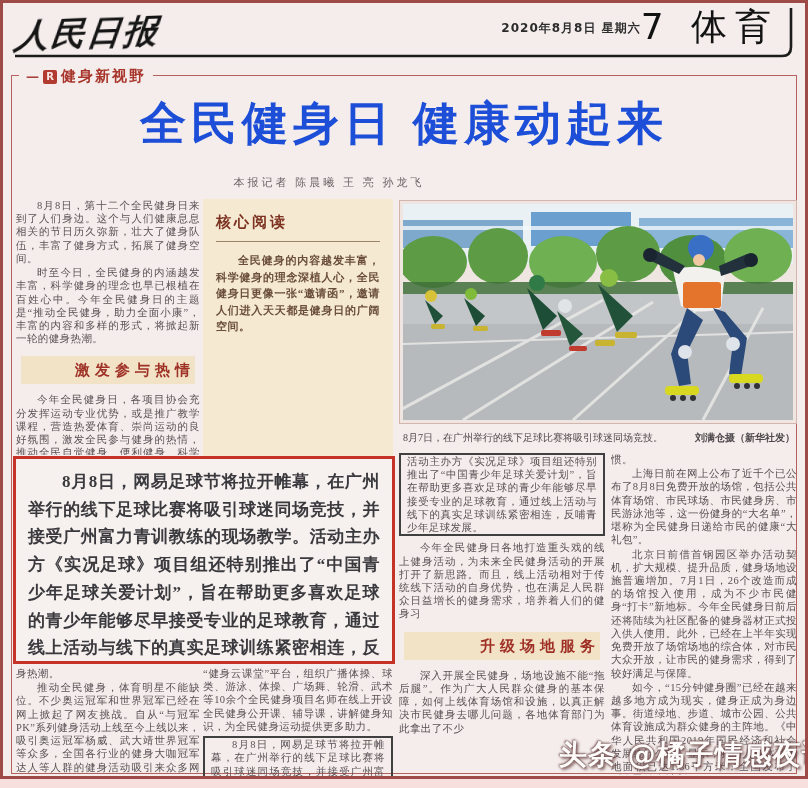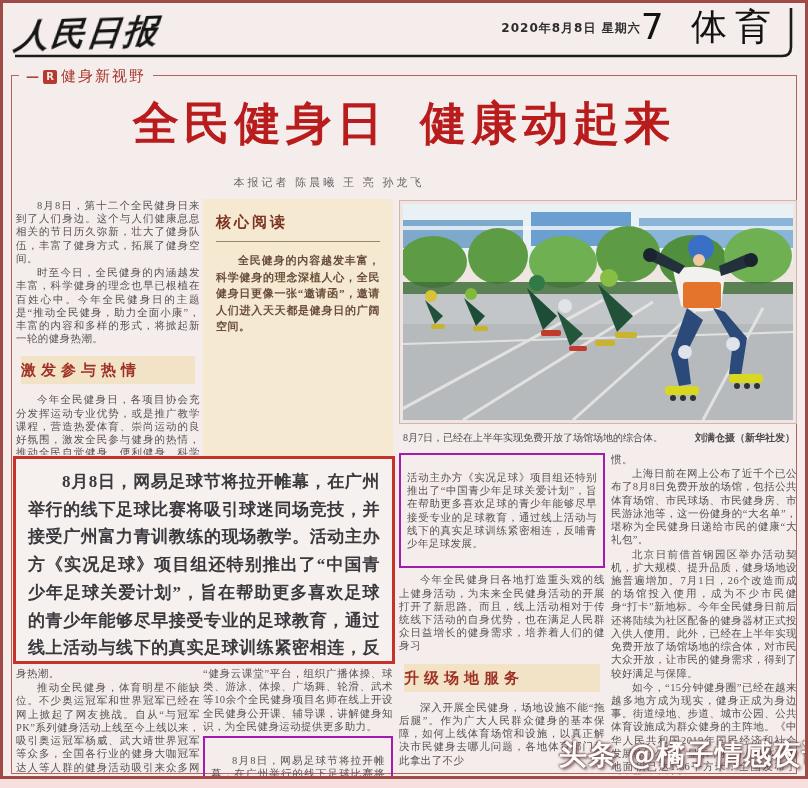--- a/index.html
+++ b/index.html
@@ -22,36 +22,36 @@
 
   
   .red-frame { position:absolute; left:8px; top:72px; width:786px; height:699px;
                border:1px solid #b5625e; }
   .col-label { position:absolute; left:16px; top:64px; display:flex; align-items:center; gap:4px;
                background:#f4edeb; padding:0 7px; font-family:"DejaVu Sans", sans-serif; }
   .col-label .dash { color:#a8423a; font-weight:bold; font-size:13px; }
   .col-label .logo { width:14px; height:14px; background:#b23a30; color:#f7e8e6; font-size:10px;
                      font-weight:bold; display:flex; align-items:center; justify-content:center;
                      border-radius:2px; }
-  .col-label .txt { color:#a8362c; font-weight:normal; font-size:15px; letter-spacing:2px; filter:blur(.25px); }
+  .col-label .txt { color:#a8362c; font-weight:bold; font-size:15px; letter-spacing:2px; filter:blur(.25px); }
 
   
   .headline { position:absolute; left:0; top:90px; width:802px; text-align:center;
-              font-family:Liberation Mono, monospace; font-weight:900; font-size:46px;
-              color:#b91c1c; letter-spacing:5px; filter:blur(.3px); }
+              font-family:Liberation Sans, sans-serif; font-weight:900; font-size:46px;
+              color:#1d4ed8; letter-spacing:5px; filter:blur(.3px); }
   .byline { position:absolute; left:0; top:172px; width:652px; text-align:center;
             font-size:11px; color:#6b6568; letter-spacing:3px; filter:blur(.4px); }
 
   
   .flow { position:absolute; overflow:hidden; }
   .flow p { text-indent:2em; text-align:justify; font-size:10.5px; line-height:1.26;
             letter-spacing:.4px; color:#585155; filter:blur(.35px); margin-bottom:1px; }
   .flow p.cont { text-indent:0; }
   .subhead { background:#f2e3c6; color:#9e3026; font-family:"DejaVu Sans", sans-serif;
-             font-weight:bold; font-size:15px; text-align:left; letter-spacing:5px;
+             font-weight:bold; font-size:15px; text-align:right; letter-spacing:5px;
              padding:5px 0 4px; margin:11px 5px 9px; filter:blur(.25px); }
 
   
   .core-box { position:absolute; left:200px; top:196px; width:190px; height:330px;
               background:#f5e9d2; padding:14px 13px 10px; overflow:hidden; }
   .core-box h3 { font-family:"DejaVu Sans", sans-serif; color:#7d3322; font-size:15px;
                  letter-spacing:3px; font-weight:bold; filter:blur(.25px); }
   .core-box hr { border:none; border-top:1px solid #9c8468; margin:9px 0 10px; }
   .core-box p { text-indent:2em; text-align:justify; font-size:11px; line-height:1.5;
                 letter-spacing:.5px; color:#6a4e3b; font-weight:bold; filter:blur(.35px);
@@ -65,21 +65,21 @@
              justify-content:space-between; font-size:10px; color:#4e484c; filter:blur(.35px); }
   .caption .credit { font-weight:bold; }
 
   
   .big-box { position:absolute; left:10px; top:453px; width:382px; height:208px;
              border:3px solid #c53228; background:#f6f1ef; padding:9px 12px 6px; overflow:hidden; }
   .big-box p { text-indent:2em; text-align:justify; font-size:17px; line-height:1.63;
                color:#3a393d; font-weight:600; letter-spacing:.5px; filter:blur(.2px); }
 
   
-  .mini-box { border:2px solid #a21caf; padding:16px 6px; margin-bottom:5px; }
+  .mini-box { border:2px solid #404040; padding:0 6px; margin-bottom:5px; }
   .mini-box p { margin-bottom:0; }
 
   
   .watermark { position:absolute; left:556px; top:733px; width:250px; z-index:9;
                font-family:"DejaVu Sans", sans-serif; font-weight:bold; font-size:28px;
                color:#fdfbfa; letter-spacing:1px; transform:skewX(-3deg);
                text-shadow:0 0 2px rgba(90,55,55,.95), 2px 2px 3px rgba(110,70,70,.85),
                            -1px -1px 2px rgba(110,70,70,.6); white-space:nowrap; }
 </style>
 </head>
@@ -199,21 +199,21 @@
               <circle cx="280" cy="194" r="3"></circle>
               <circle cx="290" cy="194" r="3"></circle>
               <circle cx="334" cy="182" r="3"></circle>
               <circle cx="344" cy="182" r="3"></circle>
               <circle cx="354" cy="182" r="3"></circle>
             </g>
         </g>
       </svg>
     </div>
     <div class="caption">
-      <span>8月7日，已经在上半年实现免费开放了场馆场地的综合体。</span>
+      <span>8月7日，在广州举行的线下足球比赛将吸引球迷同场竞技。</span>
       <span class="credit">刘满仓摄（新华社发）</span>
     </div>
 
     <div class="big-box">
       <p>8月8日，网易足球节将拉开帷幕，在广州举行的线下足球比赛将吸引球迷同场竞技，并接受广州富力青训教练的现场教学。活动主办方《实况足球》项目组还特别推出了“中国青少年足球关爱计划”，旨在帮助更多喜欢足球的青少年能够尽早接受专业的足球教育，通过线上活动与线下的真实足球训练紧密相连，反哺青少年足球发展。</p>
     </div>
 
     <div class="flow" style="left:396px; top:450px; width:206px; height:322px;">
       <div class="mini-box">
         <p class="cont">活动主办方《实况足球》项目组还特别推出了“中国青少年足球关爱计划”，旨在帮助更多喜欢足球的青少年能够尽早接受专业的足球教育，通过线上活动与线下的真实足球训练紧密相连，反哺青少年足球发展。</p>

